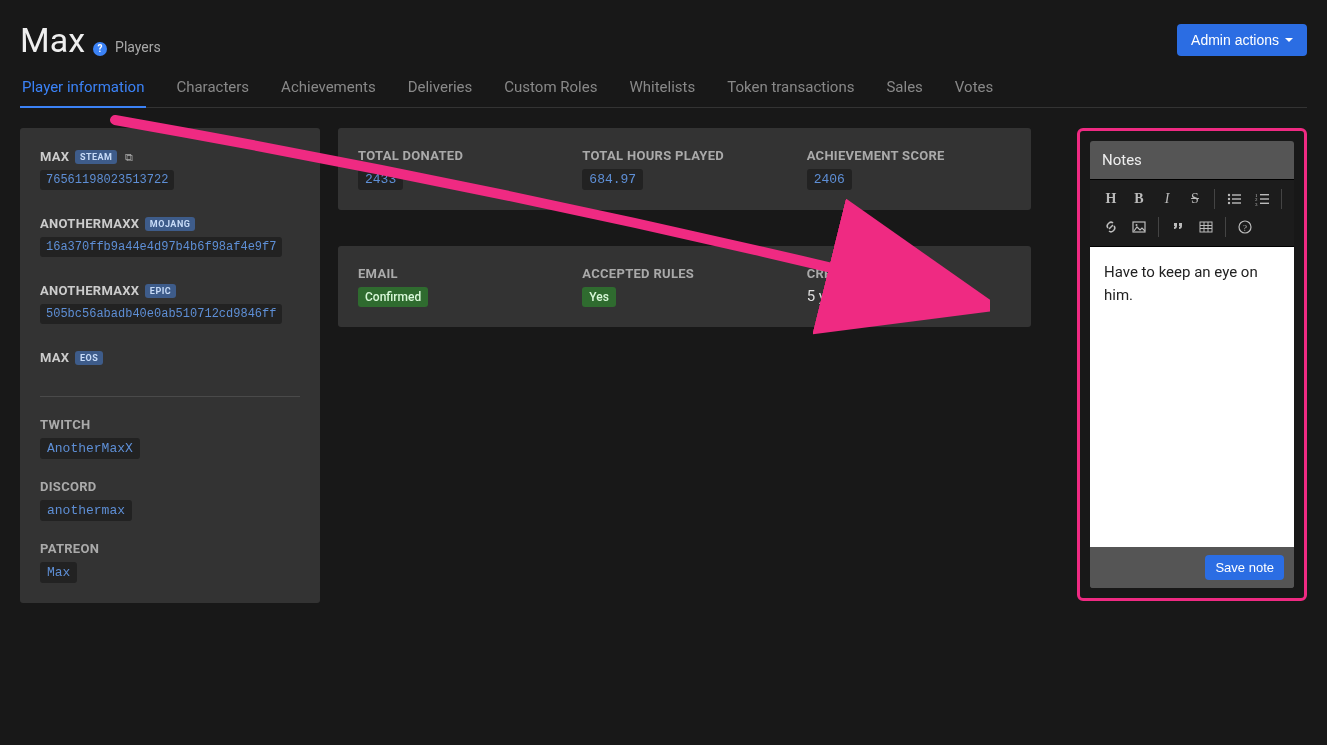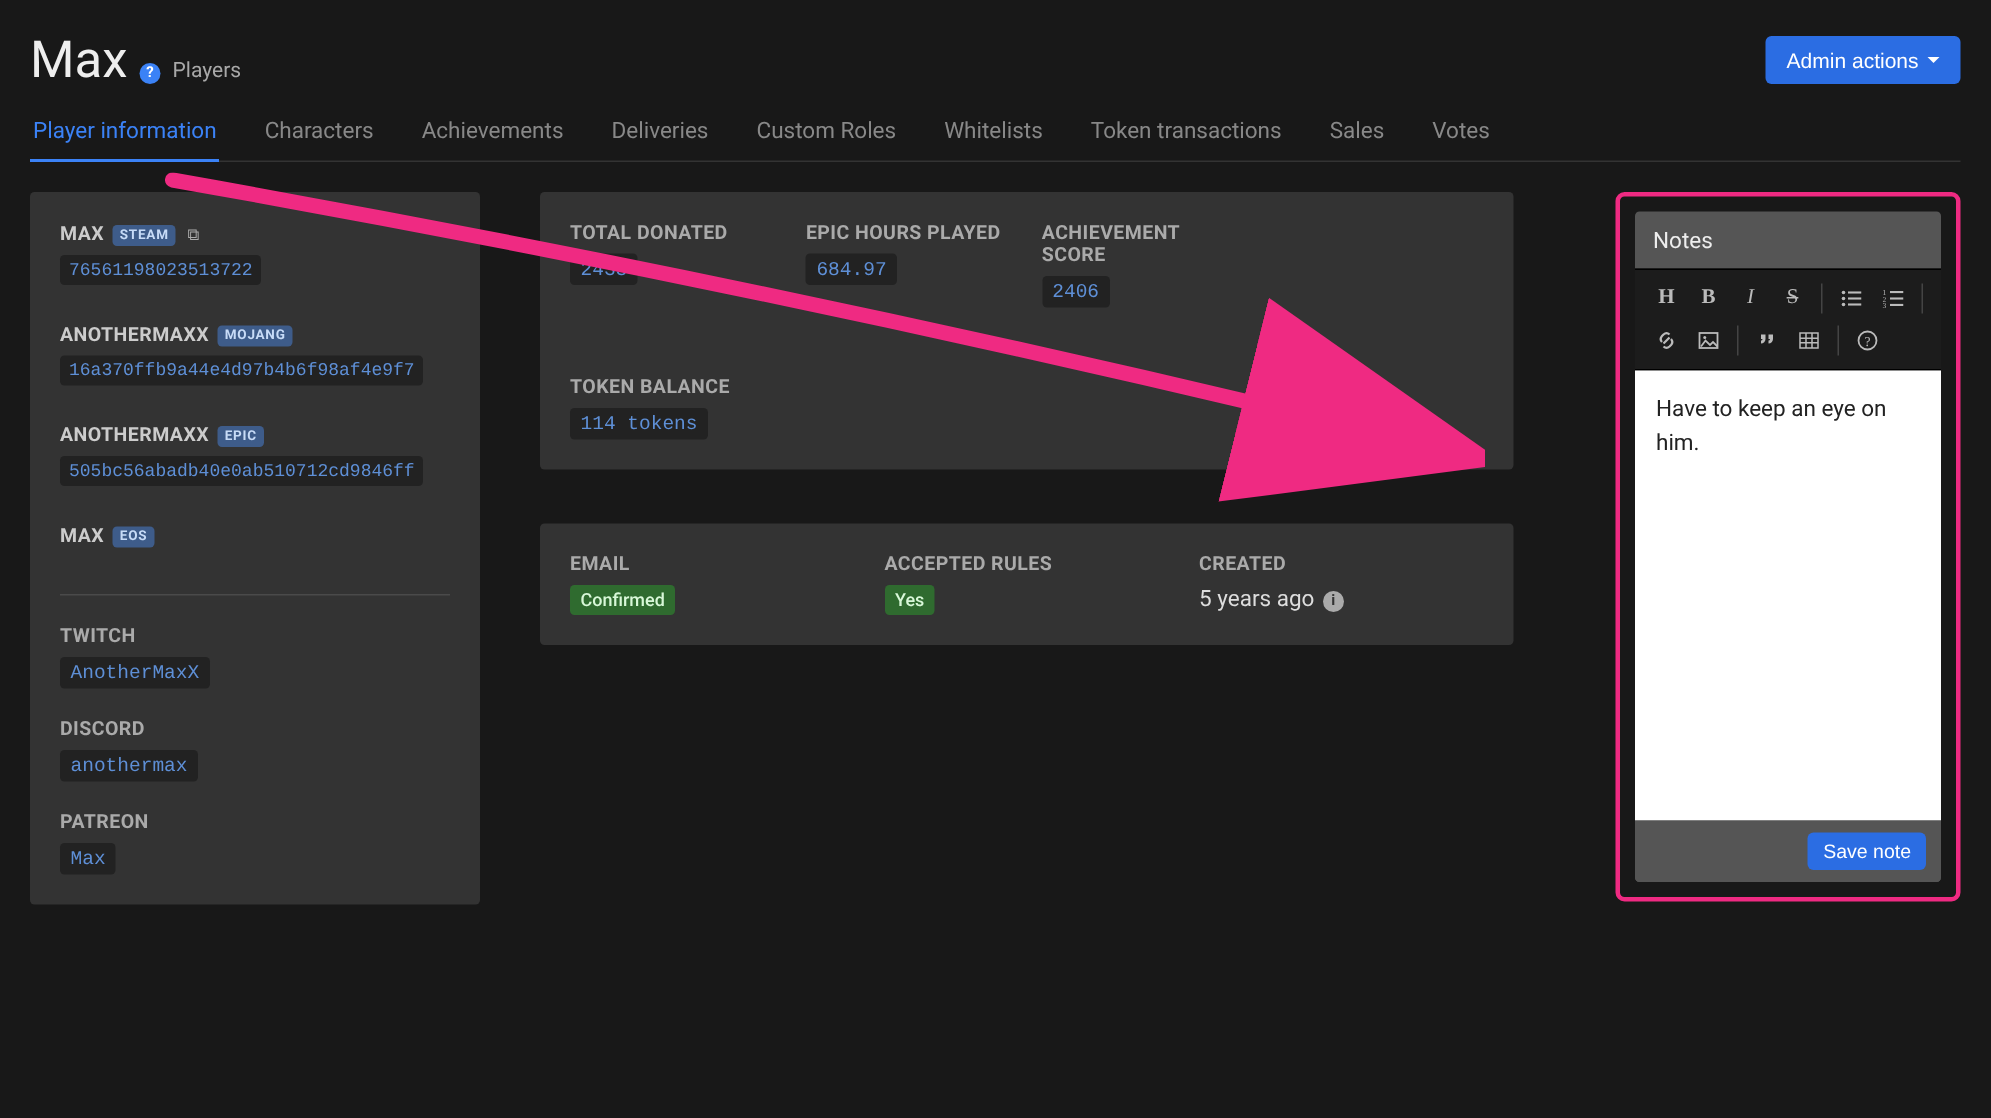--- a/index.html
+++ b/index.html
@@ -64,21 +64,21 @@
       padding: 8px 2px 10px;
       color: #888;
       cursor: pointer;
       font-size: 15px;
     }
     .tab.active {
       color: #3b82f6;
       border-bottom: 2px solid #3b82f6;
       margin-bottom: -1px;
     }
-    .content { display: flex; gap: 40px; align-items: flex-start; }
+    .content { display: flex; gap: 18px; align-items: flex-start; }
     .card {
       background: #333;
       border-radius: 3px;
       padding: 20px;
     }
     .left-col { width: 300px; flex-shrink: 0; }
     .mid-col { flex: 1; display: flex; flex-direction: column; gap: 36px; }
     .right-col { width: 258px; flex-shrink: 0; padding-left: 28px; }
     .identity-block { margin-bottom: 25px; }
     .identity-name { color: #ccc; font-weight: 700; font-size: 13px; letter-spacing: 0.3px; display: inline-block; margin-bottom: 6px;}
@@ -108,21 +108,21 @@
     .social-label { color: #aaa; font-weight: 700; font-size: 13px; letter-spacing: 0.3px; margin-bottom: 6px; }
     .social-val {
       background: #222;
       color: #5e8fd6;
       font-family: "Courier New", monospace;
       font-size: 13px;
       padding: 3px 7px;
       border-radius: 3px;
       display: inline-block;
     }
-    .stats-grid { display: grid; grid-template-columns: repeat(4, 1fr); gap: 20px 20px; }
+    .stats-grid { display: grid; grid-template-columns: repeat(3, 1fr); gap: 20px 20px; }
     .stat-label { color: #aaa; font-weight: 700; font-size: 13px; letter-spacing: 0.3px; margin-bottom: 6px; }
     .stat-val {
       background: #222;
       color: #5e8fd6;
       font-family: "Courier New", monospace;
       font-size: 13px;
       padding: 3px 7px;
       border-radius: 3px;
       display: inline-block;
     }
@@ -301,30 +301,26 @@
     </div>
 
     <div class="mid-col">
       <div class="card">
         <div class="stats-grid">
           <div>
             <div class="stat-label">TOTAL DONATED</div>
             <span class="stat-val">2433</span>
           </div>
           <div>
-            <div class="stat-label">EPIC HOURS PLAYED</div>
+            <div class="stat-label">TOTAL HOURS PLAYED</div>
             <span class="stat-val">684.97</span>
           </div>
           <div>
             <div class="stat-label">ACHIEVEMENT SCORE</div>
             <span class="stat-val">2406</span>
-          </div>
-          <div class="stat-token" style="margin-top:26px">
-            <div class="stat-label">TOKEN BALANCE</div>
-            <span class="stat-val">114 tokens</span>
           </div>
         </div>
       </div>
 
       <div class="card">
         <div class="info-grid">
           <div>
             <div class="stat-label">EMAIL</div>
             <span class="badge-green">Confirmed</span>
           </div>

